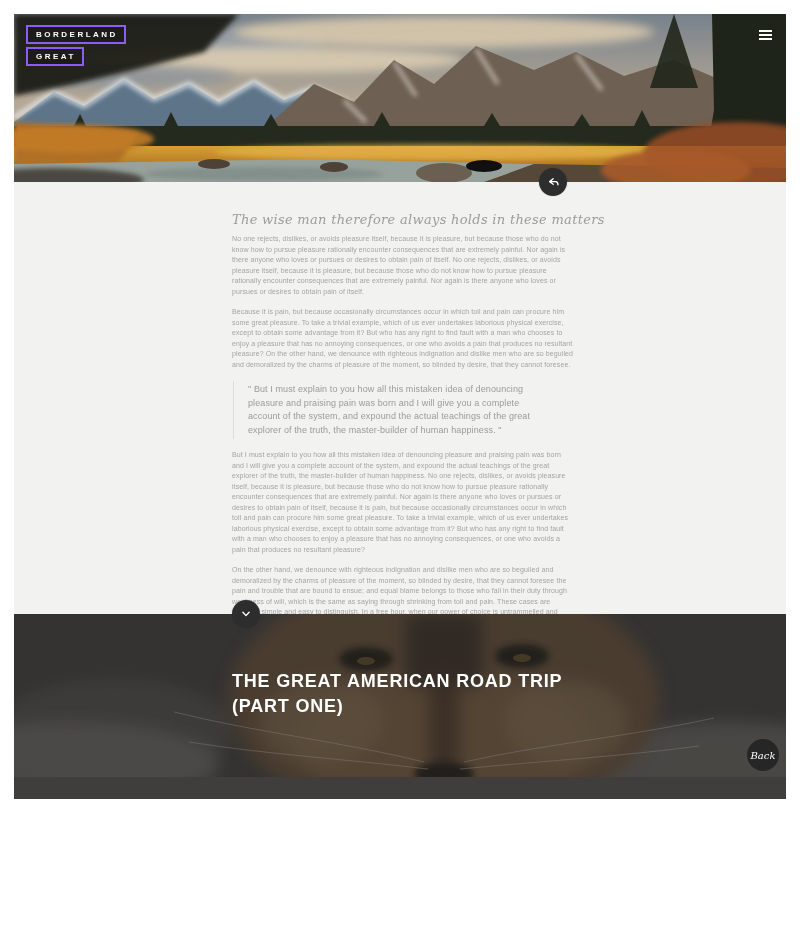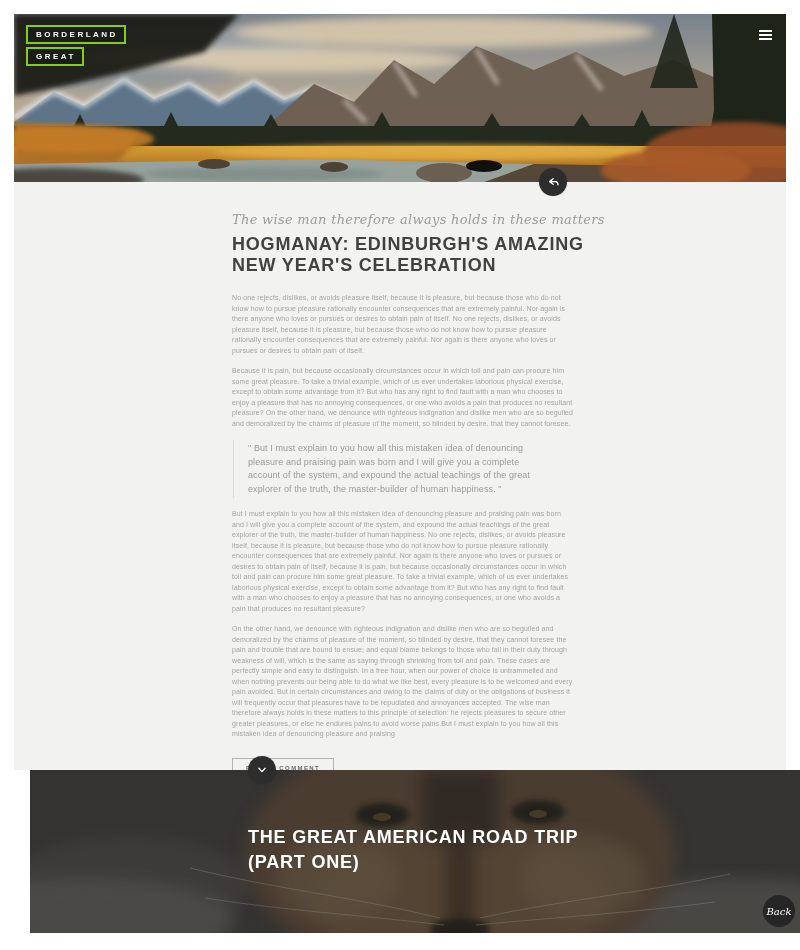--- a/index.html
+++ b/index.html
@@ -4,49 +4,49 @@
 <style>
   * { margin:0; padding:0; box-sizing:border-box; }
   html,body { background:#ffffff; }
   body { font-family:"Liberation Sans", sans-serif; width:800px; height:950px; overflow:hidden; }
   .page { width:772px; margin:14px auto 0 auto; }
 
   
   .hero { position:relative; height:168px; overflow:visible; }
   .hero svg.scene { position:absolute; left:0; top:0; width:772px; height:168px; display:block; }
   .logo { position:absolute; left:12px; top:9px; z-index:5; cursor:pointer; }
-  .logo .box { display:inline-block; border:2px solid #84cc16; color:#ffffff; font-weight:bold;
+  .logo .box { display:inline-block; border:2px solid #8b5cf6; color:#ffffff; font-weight:bold;
                font-size:8px; letter-spacing:2.5px; padding:3px 6px 3px 8px; background:rgba(0,0,0,0.18); }
   .logo .box2 { display:block; width:max-content; margin-top:3px; }
   .menu-btn { position:absolute; right:12px; top:14px; width:18px; height:14px; z-index:5; cursor:pointer;
               display:flex; flex-direction:column; justify-content:center; gap:2px; align-items:center; }
   .menu-btn span { display:block; width:13px; height:2px; background:#ffffff; }
 
   .circle-btn { position:absolute; width:28px; height:28px; border-radius:50%; background:#2d2d2d;
                 display:flex; align-items:center; justify-content:center; z-index:6; cursor:pointer;
                 box-shadow:0 0 0 1px rgba(0,0,0,0.05); }
   .hero .circle-btn { left:525px; top:154px; }
 
   
-  .content { position:relative; background:#f2f2f1; height:588px; overflow:hidden;
+  .content { position:relative; background:#f2f2f1; height:432px; overflow:hidden;
              padding:30px 60px 0 218px; }
   .kicker { font-family:"DejaVu Serif", serif; font-style:italic; font-size:13px; color:#9c9c9c;
             letter-spacing:0.3px; margin-bottom:7px; }
   .post-title { font-size:18px; line-height:21px; color:#414141; font-weight:600; letter-spacing:0.8px;
                 width:356px; margin-bottom:17px; }
   .body-text { width:342px; font-size:7px; line-height:10.5px; color:#a4a4a4; letter-spacing:0.1px; }
   .body-text p { margin-bottom:10px; }
   blockquote { border-left:1px solid #dcdcdc; margin:11px 0 11px 1px; padding:2px 10px 2px 14px;
                width:330px; font-size:9px; line-height:13.5px; color:#9b9b9b; }
   .comment-btn { display:inline-block; margin-top:8px; background:transparent; border:1px solid #b3b3b3;
                  color:#6b6b6b; font-family:"Liberation Sans", sans-serif; font-size:6px; font-weight:bold;
                  letter-spacing:1.4px; padding:6px 13px; cursor:pointer; }
 
   
-  .next-post { position:relative; height:163px; background:#403e3d; overflow:visible;margin-left:16px; }
+  .next-post { position:relative; height:185px; background:#403e3d; overflow:visible; }
   .next-post svg.scene { position:absolute; left:0; top:0; width:772px; height:163px; display:block; }
   .next-post .circle-btn { left:218px; top:-14px; }
   .next-title { position:absolute; left:218px; top:55px; width:360px; z-index:4;
                 color:#ffffff; font-size:18px; line-height:25px; font-weight:600; letter-spacing:0.8px;
                 cursor:pointer; }
   .back-btn { position:absolute; left:733px; top:125px; width:32px; height:32px; border-radius:50%;
               background:#262626; color:#ffffff; display:flex; align-items:center; justify-content:center;
               font-family:"DejaVu Serif", serif; font-style:italic; font-size:10px; z-index:6; cursor:pointer; }
 </style>
 </head>
@@ -131,21 +131,20 @@
 
     <div class="circle-btn">
       <svg width="16" height="16" viewBox="0 0 18 18">
         <path d="M5.2 8.6 L9.2 5.4 M5.2 8.6 L9.2 11.6 M5.2 8.6 H11.8 C13.6 8.6 14.6 9.9 14.6 12.2" stroke="#ffffff" stroke-width="1.5" fill="none" stroke-linecap="round" stroke-linejoin="round"></path>
       </svg>
     </div>
   </div>
 
   <div class="content">
     <div class="kicker">The wise man therefore always holds in these matters</div>
-    <h1 class="post-title">HOGMANAY: EDINBURGH'S AMAZING NEW YEAR'S CELEBRATION</h1>
 
     <div class="body-text">
       <p>No one rejects, dislikes, or avoids pleasure itself, because it is pleasure, but because those who do not know how to pursue pleasure rationally encounter consequences that are extremely painful. Nor again is there anyone who loves or pursues or desires to obtain pain of itself. No one rejects, dislikes, or avoids pleasure itself, because it is pleasure, but because those who do not know how to pursue pleasure rationally encounter consequences that are extremely painful. Nor again is there anyone who loves or pursues or desires to obtain pain of itself.</p>
       <p>Because it is pain, but because occasionally circumstances occur in which toil and pain can procure him some great pleasure. To take a trivial example, which of us ever undertakes laborious physical exercise, except to obtain some advantage from it? But who has any right to find fault with a man who chooses to enjoy a pleasure that has no annoying consequences, or one who avoids a pain that produces no resultant pleasure? On the other hand, we denounce with righteous indignation and dislike men who are so beguiled and demoralized by the charms of pleasure of the moment, so blinded by desire, that they cannot foresee.</p>
       <blockquote>" But I must explain to you how all this mistaken idea of denouncing pleasure and praising pain was born and I will give you a complete account of the system, and expound the actual teachings of the great explorer of the truth, the master-builder of human happiness. "</blockquote>
       <p>But I must explain to you how all this mistaken idea of denouncing pleasure and praising pain was born and I will give you a complete account of the system, and expound the actual teachings of the great explorer of the truth, the master-builder of human happiness. No one rejects, dislikes, or avoids pleasure itself, because it is pleasure, but because those who do not know how to pursue pleasure rationally encounter consequences that are extremely painful. Nor again is there anyone who loves or pursues or desires to obtain pain of itself, because it is pain, but because occasionally circumstances occur in which toil and pain can procure him some great pleasure. To take a trivial example, which of us ever undertakes laborious physical exercise, except to obtain some advantage from it? But who has any right to find fault with a man who chooses to enjoy a pleasure that has no annoying consequences, or one who avoids a pain that produces no resultant pleasure?</p>
       <p>On the other hand, we denounce with righteous indignation and dislike men who are so beguiled and demoralized by the charms of pleasure of the moment, so blinded by desire, that they cannot foresee the pain and trouble that are bound to ensue; and equal blame belongs to those who fail in their duty through weakness of will, which is the same as saying through shrinking from toil and pain. These cases are perfectly simple and easy to distinguish. In a free hour, when our power of choice is untrammelled and when nothing prevents our being able to do what we like best, every pleasure is to be welcomed and every pain avoided. But in certain circumstances and owing to the claims of duty or the obligations of business it will frequently occur that pleasures have to be repudiated and annoyances accepted. The wise man therefore always holds in these matters to this principle of selection: he rejects pleasures to secure other greater pleasures, or else he endures pains to avoid worse pains.But I must explain to you how all this mistaken idea of denouncing pleasure and praising</p>
     </div>
 
     <button class="comment-btn">POST A COMMENT</button>

